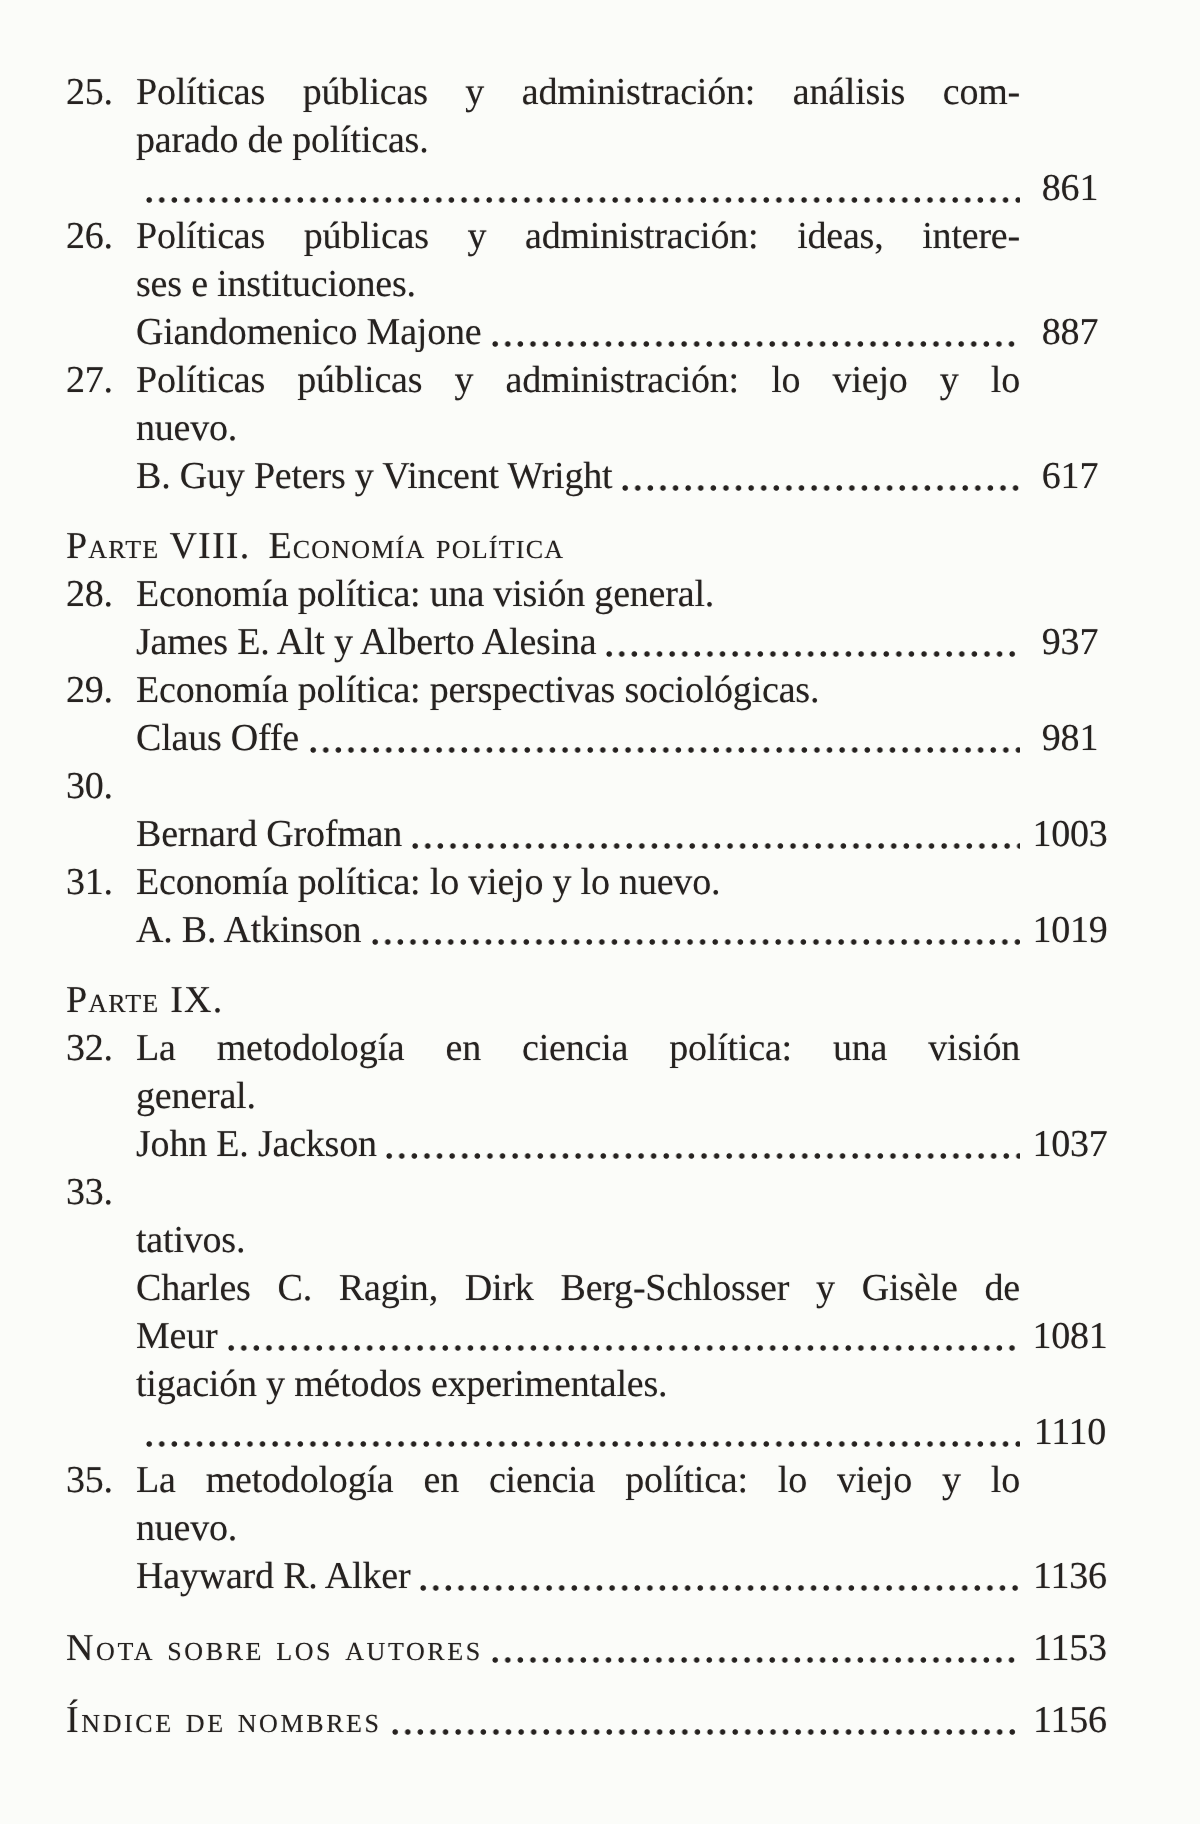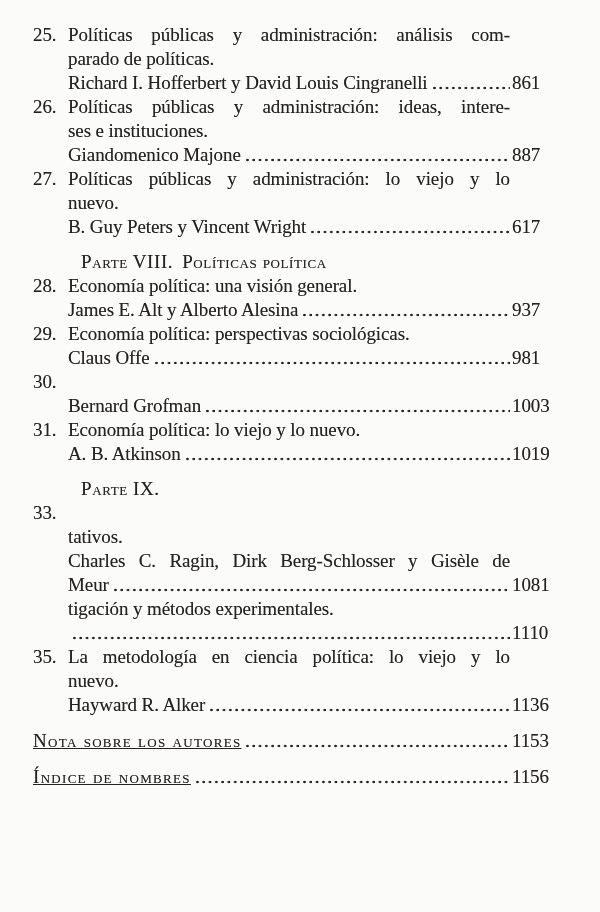--- a/index.html
+++ b/index.html
@@ -33,45 +33,44 @@
   .author { flex: 0 0 auto; white-space: nowrap; }
   .leader {
     flex: 1 1 auto;
     height: 6px;
     margin: 0 2px 4.5px 5px;
     background-image: radial-gradient(circle at 1.6px 3px, var(--ink, #262220) 1.15px, rgba(0,0,0,0) 1.6px);
     background-size: 6.3px 6px;
     background-repeat: repeat-x;
     background-position: left center;
   }
-  .pagenum { flex: 0 0 46px; text-align: left; white-space: nowrap; }
+  .pagenum { flex: 0 0 46px; text-align: center; white-space: nowrap; }
   .toc-section { margin-top: 11px; }
-  .toc-section:first-child { margin-top: 0; }
-  .heading-line { margin-bottom: 0; margin-left: 48px; }
+  .toc-section:first-child { margin-top: 12px; }
+  .heading-line { margin-bottom: 0; }
   .sc { font-variant-caps: small-caps; letter-spacing: 0.6px; }
   .heading-part { margin-right: 9px; flex: 0 0 auto; }
   .heading-title { flex: 0 0 auto; }
   .back-row { margin-top: 12px; }
-  .smallcaps { font-variant-caps: small-caps; letter-spacing: 1.3px; text-decoration: underline; }
+  .smallcaps { font-variant-caps: small-caps; letter-spacing: 1.3px; }
 </style>
 </head>
 <body>
 
 <div class="page" id="toc-root">
     <div class="toc-section">
       <div class="entry">
         <div class="line title-line">
           <span class="num">25.</span>
           <span class="ltext justify">Políticas públicas y administración: análisis com-</span>
         </div>
         <div class="line title-line hang">
           <span class="ltext">parado de políticas.</span>
         </div>
         <div class="line author-page hang">
-          <span class="author">Richard I. Hofferbert y David Louis Cingranelli</span>
           <span class="leader"></span>
           <span class="pagenum">861</span>
         </div>
       </div>
       <div class="entry">
         <div class="line title-line">
           <span class="num">26.</span>
           <span class="ltext justify">Políticas públicas y administración: ideas, intere-</span>
         </div>
         <div class="line title-line hang">
@@ -94,21 +93,21 @@
         <div class="line author-page hang">
           <span class="author">B. Guy Peters y Vincent Wright</span>
           <span class="leader"></span>
           <span class="pagenum">617</span>
         </div>
       </div>
     </div>
     <div class="toc-section">
       <div class="line heading-line">
         <span class="sc heading-part">Parte VIII.</span>
-        <span class="sc heading-title">Políticas política</span>
+        <span class="sc heading-title">Economía política</span>
       </div>
       <div class="entry">
         <div class="line title-line">
           <span class="num">28.</span>
           <span class="ltext">Economía política: una visión general.</span>
         </div>
         <div class="line author-page hang">
           <span class="author">James E. Alt y Alberto Alesina</span>
           <span class="leader"></span>
           <span class="pagenum">937</span>
@@ -143,20 +142,34 @@
         <div class="line author-page hang">
           <span class="author">A. B. Atkinson</span>
           <span class="leader"></span>
           <span class="pagenum">1019</span>
         </div>
       </div>
     </div>
     <div class="toc-section">
       <div class="line heading-line">
         <span class="sc heading-part">Parte IX.</span>
+      </div>
+      <div class="entry">
+        <div class="line title-line">
+          <span class="num">32.</span>
+          <span class="ltext justify">La metodología en ciencia política: una visión</span>
+        </div>
+        <div class="line title-line hang">
+          <span class="ltext">general.</span>
+        </div>
+        <div class="line author-page hang">
+          <span class="author">John E. Jackson</span>
+          <span class="leader"></span>
+          <span class="pagenum">1037</span>
+        </div>
       </div>
       <div class="entry">
         <div class="line title-line">
           <span class="num">33.</span>
         </div>
         <div class="line title-line hang">
           <span class="ltext">tativos.</span>
         </div>
         <div class="line author-wrap hang">
           <span class="ltext justify">Charles C. Ragin, Dirk Berg-Schlosser y Gisèle de</span>

